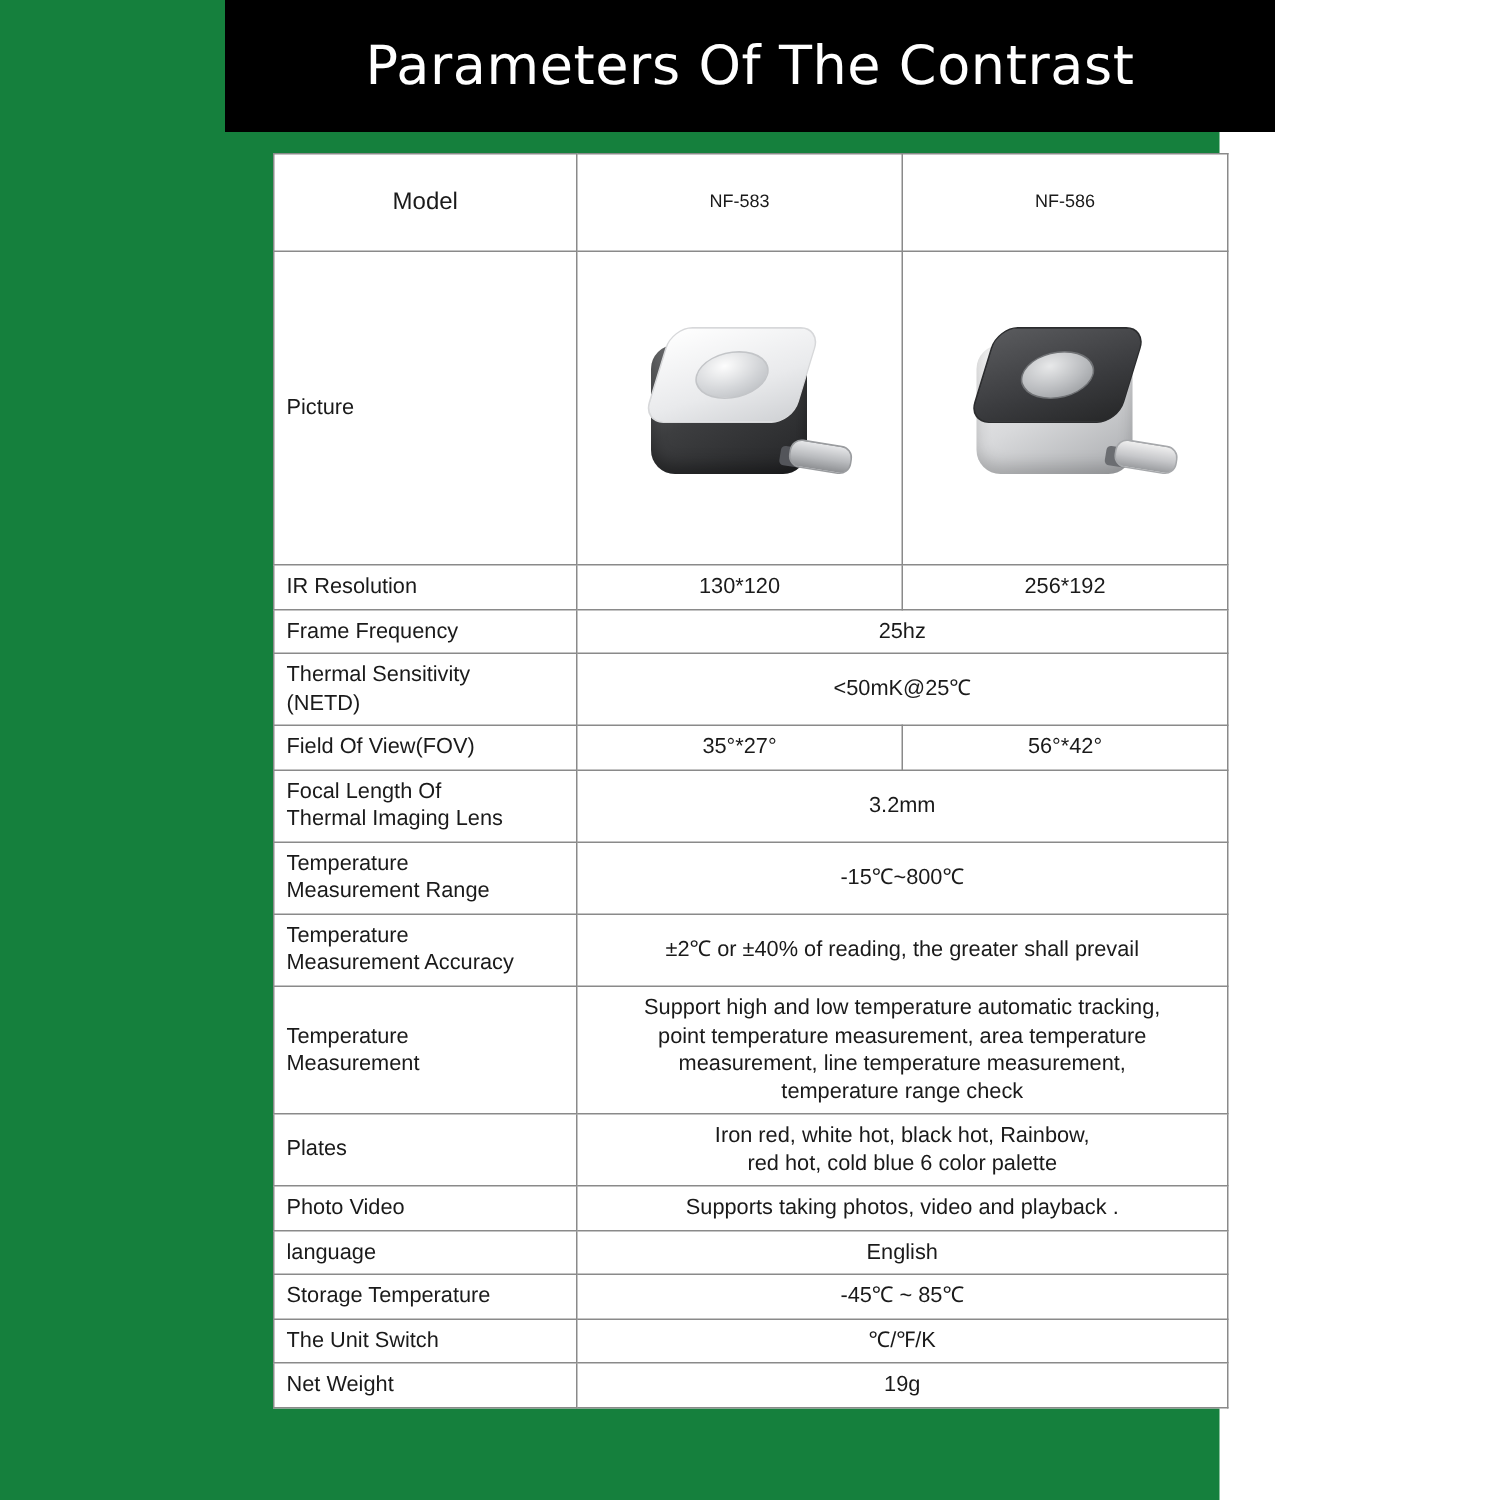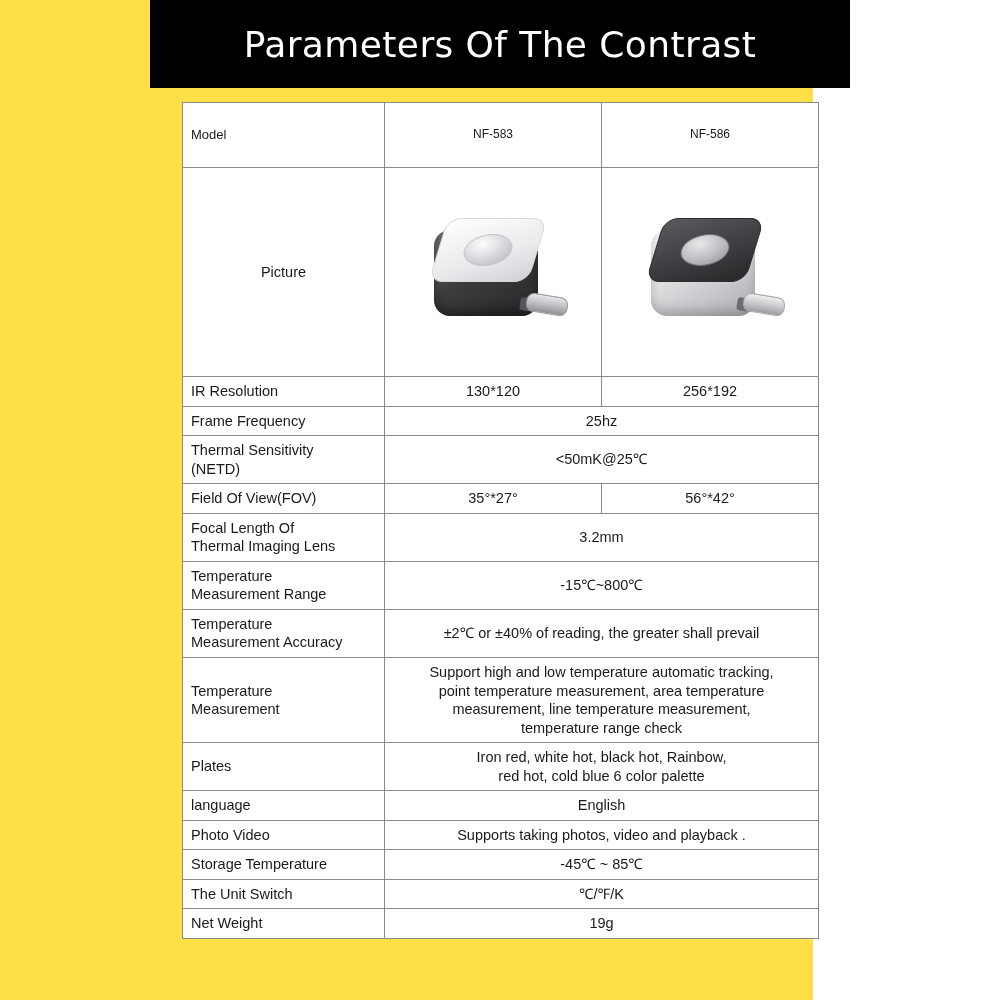--- a/index.html
+++ b/index.html
@@ -12,21 +12,21 @@
     height: 1000px;
     font-family: "Liberation Sans", sans-serif;
     color: #1a1a1a;
     position: relative;
     overflow: hidden;
   }
 
   .page {
     width: 813px;
     height: 1000px;
-    background: #fde047;
+    background: #15803d;
     position: relative;
   }
 
   
   .banner {
     position: absolute;
     left: 150px;
     top: 0px;
     width: 700px;
     height: 88px;
@@ -73,25 +73,24 @@
     text-align: left;
     padding-left: 12px;
   }
   td.val {
     text-align: center;
   }
   tr.head td {
     height: 54px;
     font-size: 12px;
   }
-  tr.head td.label { font-size: 13px; }
+  tr.head td.label { font-size: 16px; text-align: center; }
 
   td.pic-label {
     height: 198px;
-    text-align: center;
   }
   td.pic-cell {
     padding: 0;
     height: 198px;
     position: relative;
   }
 
   .cellpad-sm { padding-top: 4px; padding-bottom: 4px; margin-left: 20px; }
 
   .multiline { line-height: 1.35; }
@@ -308,27 +307,27 @@
 
         <tr>
           <td class="label">Plates</td>
           <td class="val multiline" colspan="2">
             <div>Iron red, white hot, black hot, Rainbow,</div>
             <div>red hot, cold blue 6 color palette</div>
           </td>
         </tr>
 
         <tr>
+          <td class="label cellpad-sm">Photo Video</td>
+          <td class="val cellpad-sm" colspan="2">Supports taking photos, video and playback .</td>
+        </tr>
+
+        <tr>
           <td class="label cellpad-sm">language</td>
           <td class="val cellpad-sm" colspan="2">English</td>
-        </tr>
-
-        <tr>
-          <td class="label cellpad-sm">Photo Video</td>
-          <td class="val cellpad-sm" colspan="2">Supports taking photos, video and playback .</td>
         </tr>
 
 
         <tr>
           <td class="label cellpad-sm">Storage Temperature</td>
           <td class="val cellpad-sm" colspan="2">-45℃ ~ 85℃</td>
         </tr>
 
         <tr>
           <td class="label cellpad-sm">The Unit Switch</td>

